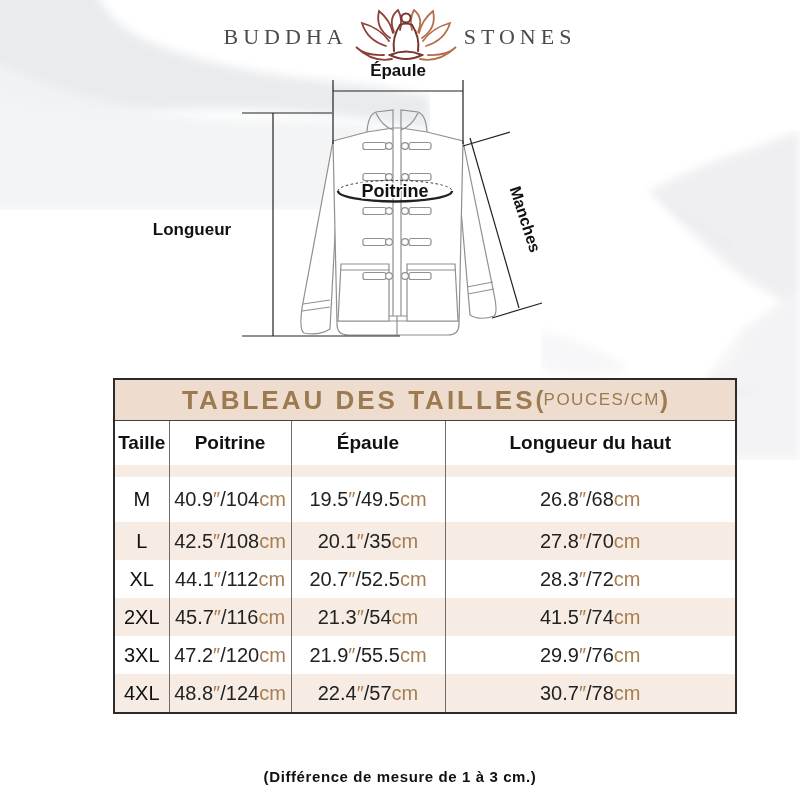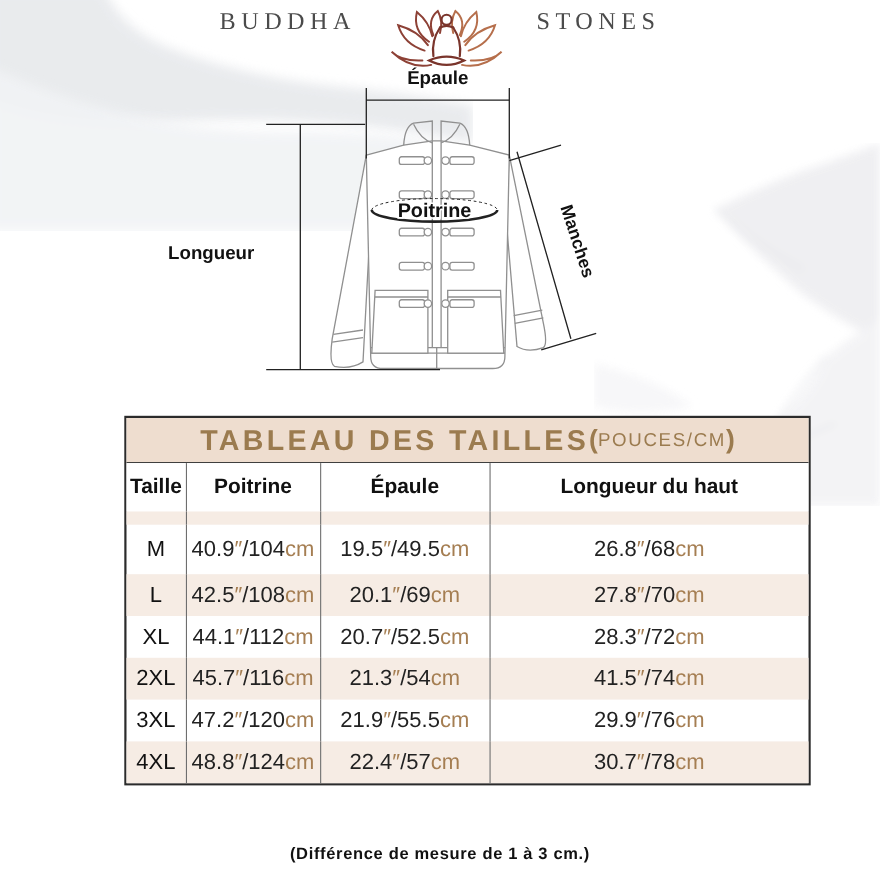--- a/index.html
+++ b/index.html
@@ -2,21 +2,21 @@
 <html><head>
 <meta charset="utf-8">
 <style>
   html,body{margin:0;padding:0;background:#fff;}
   .page{position:relative;width:800px;height:800px;overflow:hidden;background:#ffffff;
         font-family:"Liberation Sans", sans-serif;color:#1f1f1f;}
   
   .wm{position:absolute;pointer-events:none;}
   
   .brand-row{position:absolute;top:6px;left:0;width:100%;display:flex;
-             justify-content:center;gap:24px;}
+             align-items:center;justify-content:center;}
   .brand-text{font-family:"Liberation Serif", serif;font-size:22px;letter-spacing:5px;
               color:#4b4b4b;font-weight:500;}
   
   .diagram{position:absolute;left:130px;top:58px;width:440px;height:305px;}
   .meas-label{font-family:"Liberation Sans", sans-serif;font-weight:bold;font-size:17px;fill:#111;}
   
   .size-table-wrap{position:absolute;left:88px;top:378px;width:624px;
                    border:2px solid #2b2b2b;background:#fff;box-sizing:border-box;margin-left:25px;}
   .title-band{height:40px;background:#eeddcf;border-bottom:1px solid #3f3f3f;
               display:flex;align-items:center;justify-content:center;color:#9b7b4f;white-space:nowrap;}
@@ -201,21 +201,21 @@
       <tbody>
           <tr class=" first">
             <td class="c1 size">M</td>
             <td class="c2"><span>40.9</span><span class="unit">″</span><span>/104</span><span class="unit">cm</span></td>
             <td class="c3"><span>19.5</span><span class="unit">″</span><span>/49.5</span><span class="unit">cm</span></td>
             <td class="c4"><span>26.8</span><span class="unit">″</span><span>/68</span><span class="unit">cm</span></td>
           </tr>
           <tr class="stripe">
             <td class="c1 size">L</td>
             <td class="c2"><span>42.5</span><span class="unit">″</span><span>/108</span><span class="unit">cm</span></td>
-            <td class="c3"><span>20.1</span><span class="unit">″</span><span>/69</span><span class="unit">cm</span></td>
+            <td class="c3"><span>20.1</span><span class="unit">″</span><span>/35</span><span class="unit">cm</span></td>
             <td class="c4"><span>27.8</span><span class="unit">″</span><span>/70</span><span class="unit">cm</span></td>
           </tr>
           <tr class="">
             <td class="c1 size">XL</td>
             <td class="c2"><span>44.1</span><span class="unit">″</span><span>/112</span><span class="unit">cm</span></td>
             <td class="c3"><span>20.7</span><span class="unit">″</span><span>/52.5</span><span class="unit">cm</span></td>
             <td class="c4"><span>28.3</span><span class="unit">″</span><span>/72</span><span class="unit">cm</span></td>
           </tr>
           <tr class="stripe">
             <td class="c1 size">2XL</td>

